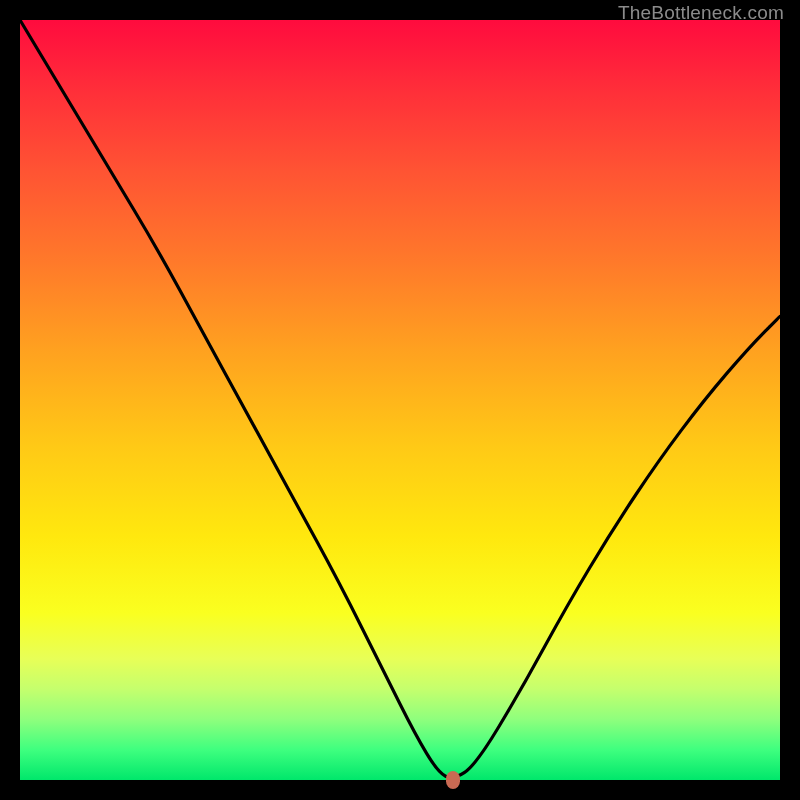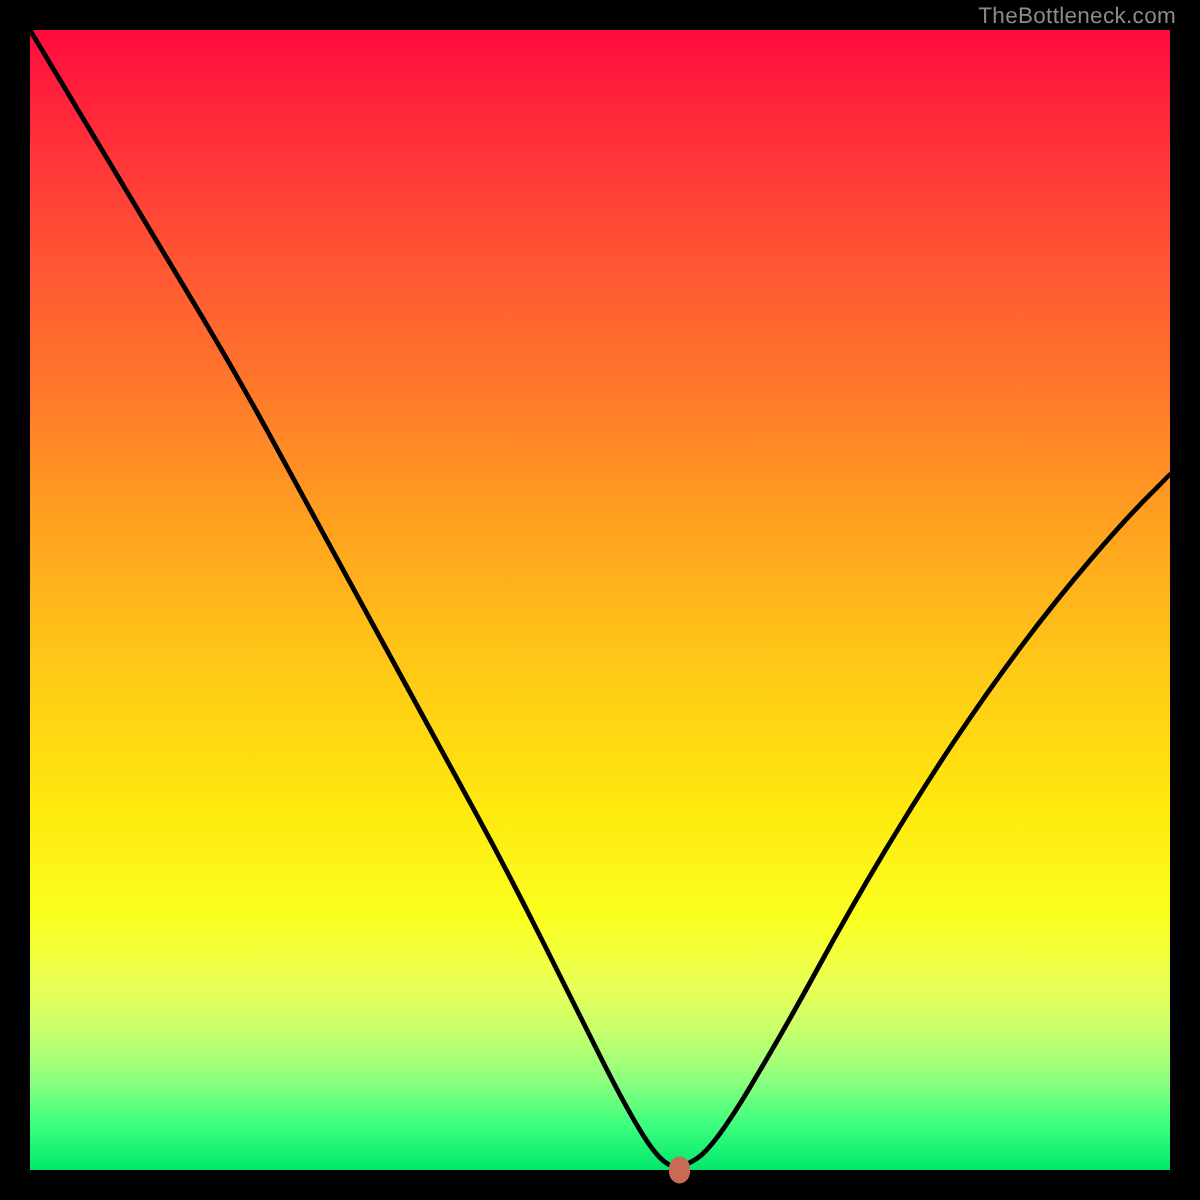--- a/index.html
+++ b/index.html
@@ -39,21 +39,21 @@
       #8fff7d 92%,
       #3fff7f 96%,
       #00e76b 100%
     );
   }
   .watermark {
     position: absolute;
     top: 2px;
     right: 16px;
     color: #8b8b8b;
-    font-size: 15px;
+    font-size: 19px;
     letter-spacing: 0.2px;
     user-select: none;
   }
   svg.curve {
     position: absolute;
     left: 0;
     top: 0;
     width: 760px;
     height: 760px;
     overflow: visible;

